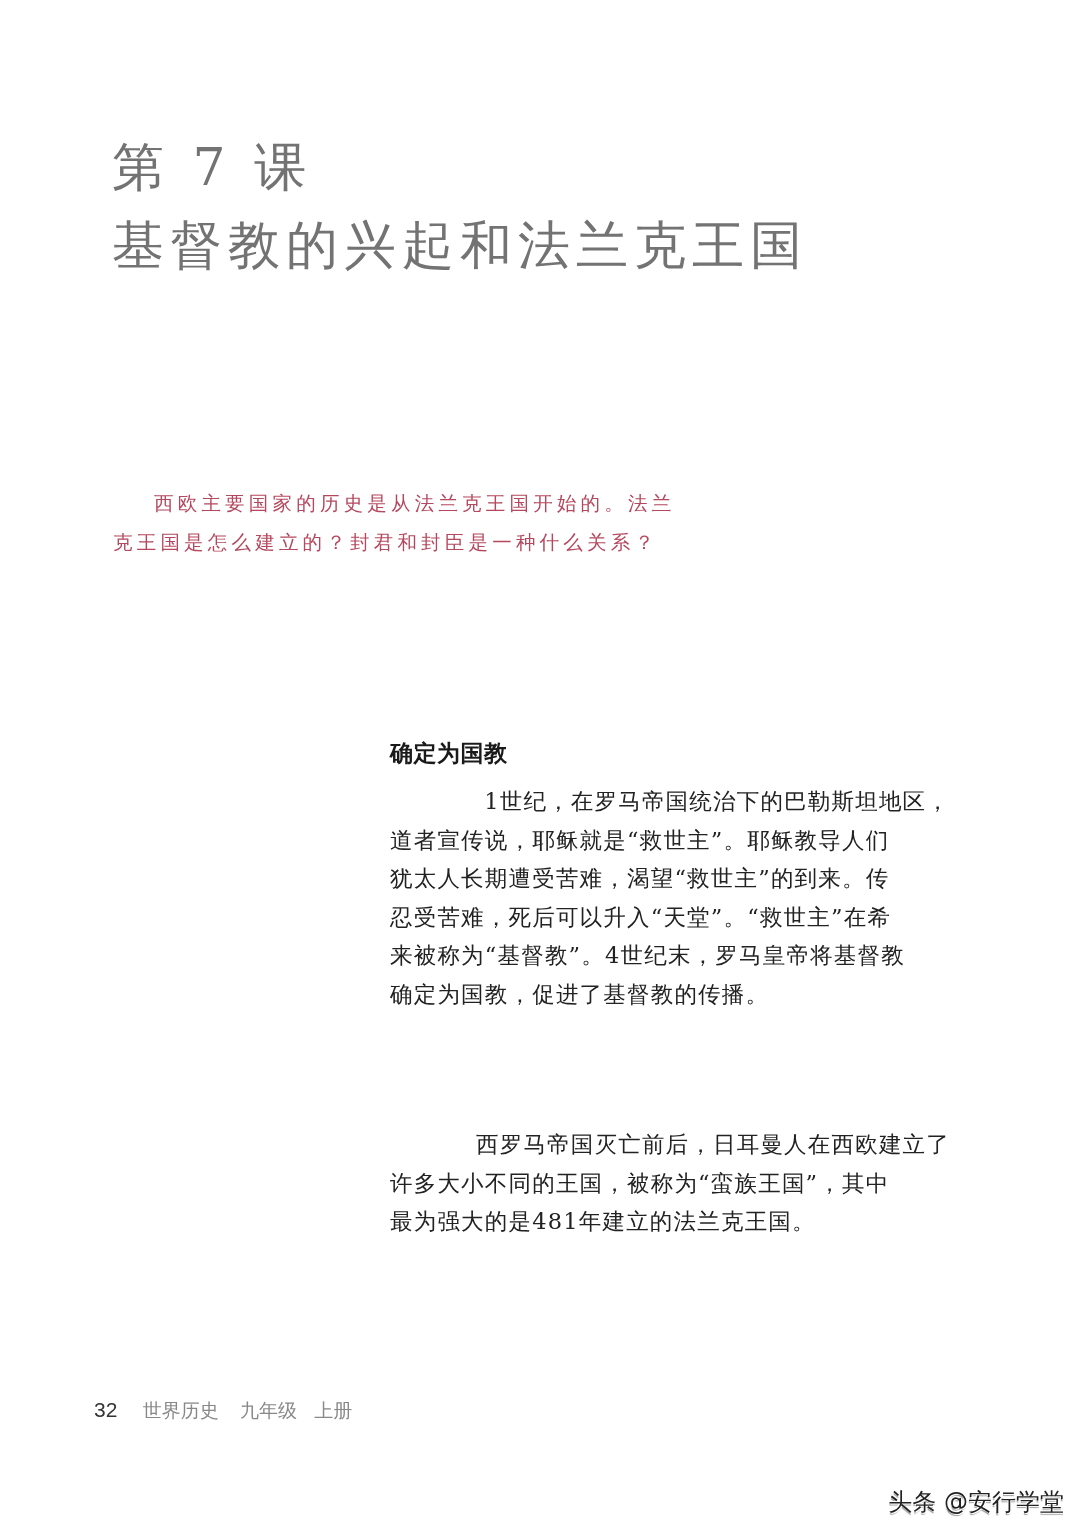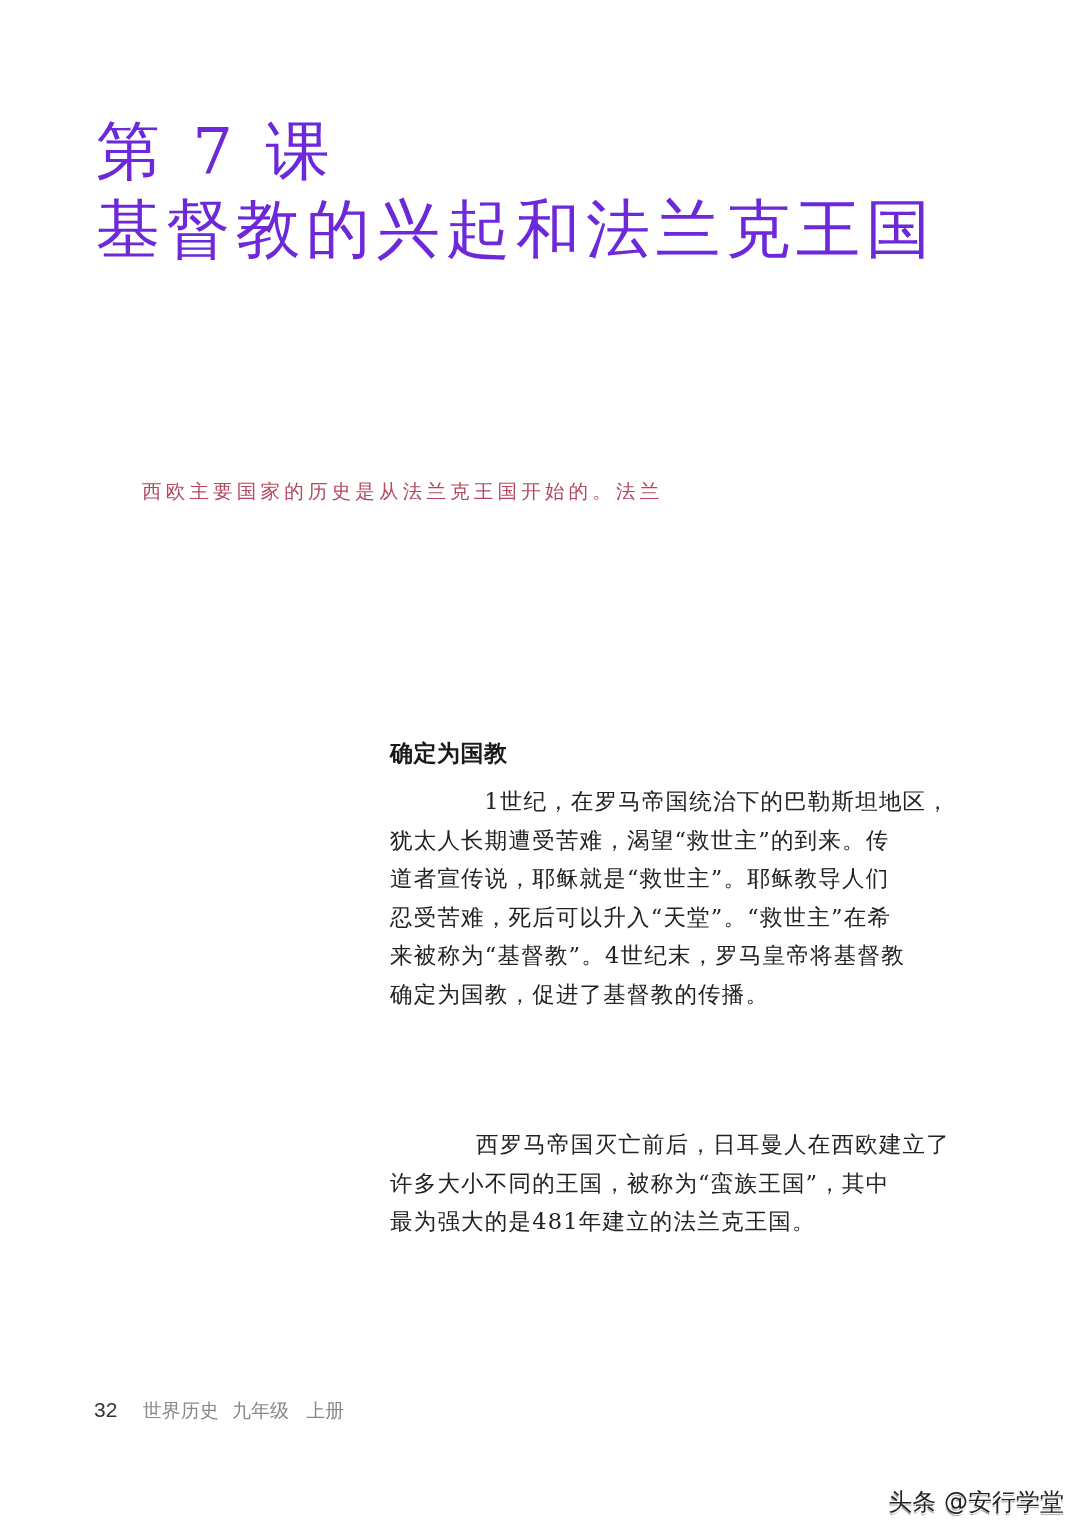--- a/index.html
+++ b/index.html
@@ -5,28 +5,28 @@
   html, body { margin: 0; padding: 0; }
   body {
     width: 1086px; height: 1535px; background: #ffffff;
     position: relative; overflow: hidden;
     font-family: "DejaVu Serif", "Liberation Serif", serif;
     color: #1a1a1a;
   }
   .title {
     position: absolute; left: 96px; top: 112px;
     font-family: "DejaVu Serif", "Liberation Serif", serif;
-    font-size: 64px; line-height: 78px; color: #6d28d9;
-    font-weight: normal; letter-spacing: 6px; margin: 0;
+    font-size: 52px; line-height: 78px; color: #737373;
+    font-weight: normal; letter-spacing: 6px; margin: 16px;
   }
   .title .line { display: block; white-space: nowrap; }
   .intro {
     position: absolute; left: 97px; top: 468px; width: 560px;
     font-size: 19.5px; line-height: 39px; color: #b5485e;
-    letter-spacing: 4.2px; margin: 4px;
+    letter-spacing: 4.2px; margin: 16px;
   }
   .intro .line { display: block; white-space: nowrap; }
   .intro .line.indent { padding-left: 41px; }
   .section {
     position: absolute; left: 390px; width: 560px;
   }
   .section h2 {
     font-family: "DejaVu Sans", "Liberation Sans", sans-serif;
     font-weight: bold; font-size: 23px; margin: 0 0 12px 0;
     color: #1a1a1a; letter-spacing: 0.5px; line-height: 34px;
@@ -38,47 +38,48 @@
   .section .para .line { display: block; white-space: nowrap; }
   .section .para .line.indent { padding-left: 48px; text-align: right; }
   #sec1 { top: 736px; }
   #sec2 { top: 1125px; }
   .footer {
     position: absolute; left: 94px; top: 1398px;
     font-family: "Liberation Sans", "DejaVu Sans", sans-serif;
     font-size: 19px; color: #888; white-space: nowrap;
   }
   .footer .page-num { color: #333; font-size: 21px; margin-right: 20px; }
-  .footer .book { margin-right: 8px; }
+  .footer .book { margin-right: 16px; }
   .footer .grade { margin-right: 12px; }
   .watermark {
     position: absolute; right: 22px; top: 1486px;
     font-family: "DejaVu Sans", "Liberation Sans", sans-serif;
     font-size: 24px; color: #222; white-space: nowrap;
     text-shadow: 1px 1px 0 #fff, -1px -1px 0 #fff, 0 2px 1px #999;
   }
 </style>
 </head>
 <body>
 
 <h1 class="title">
   <span class="line">第 7 课</span>
   <span class="line">基督教的兴起和法兰克王国</span>
 </h1>
 
 <div class="intro">
   <span class="line indent">西欧主要国家的历史是从法兰克王国开始的。法兰</span>
+  <span class="line">克王国是怎么建立的？封君和封臣是一种什么关系？</span>
 </div>
 
 <div class="section" id="sec1">
   <h2>确定为国教</h2>
   <div class="para">
     <span class="line indent">1世纪，在罗马帝国统治下的巴勒斯坦地区，</span>
+    <span class="line">道者宣传说，耶稣就是“救世主”。耶稣教导人们</span>
     <span class="line">犹太人长期遭受苦难，渴望“救世主”的到来。传</span>
-    <span class="line">道者宣传说，耶稣就是“救世主”。耶稣教导人们</span>
     <span class="line">忍受苦难，死后可以升入“天堂”。“救世主”在希</span>
     <span class="line">来被称为“基督教”。4世纪末，罗马皇帝将基督教</span>
     <span class="line">确定为国教，促进了基督教的传播。</span>
   </div>
 </div>
 
 <div class="section" id="sec2">
   <div class="para">
     <span class="line indent">西罗马帝国灭亡前后，日耳曼人在西欧建立了</span>
     <span class="line">许多大小不同的王国，被称为“蛮族王国”，其中</span>

